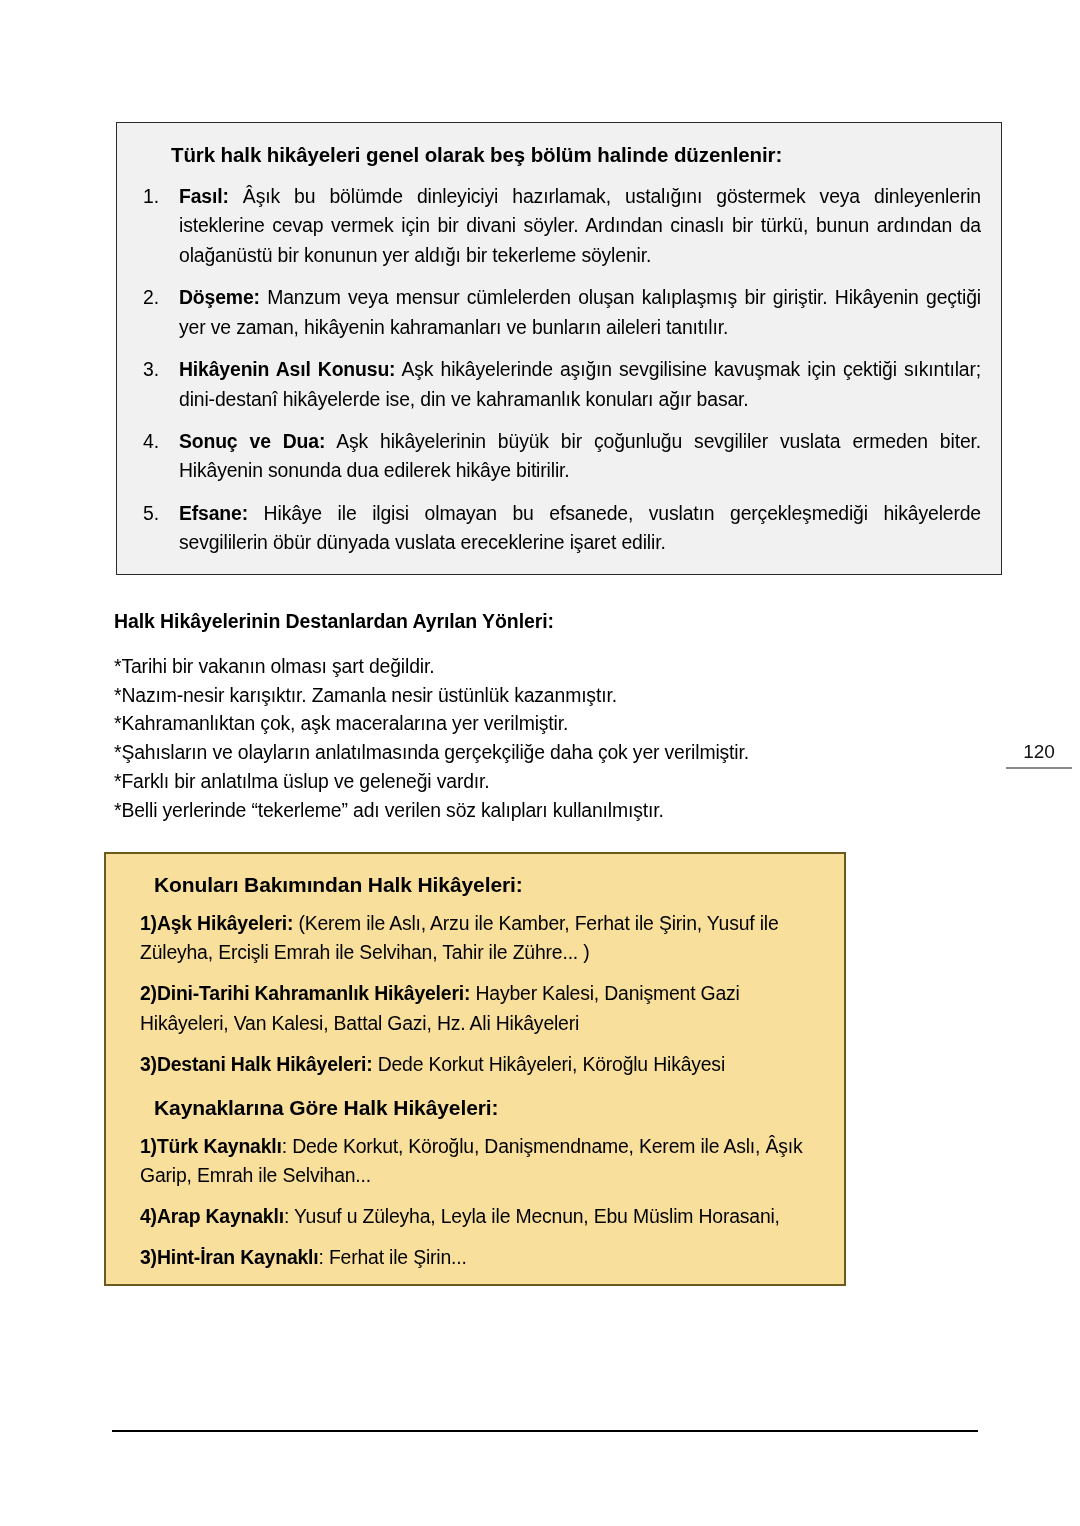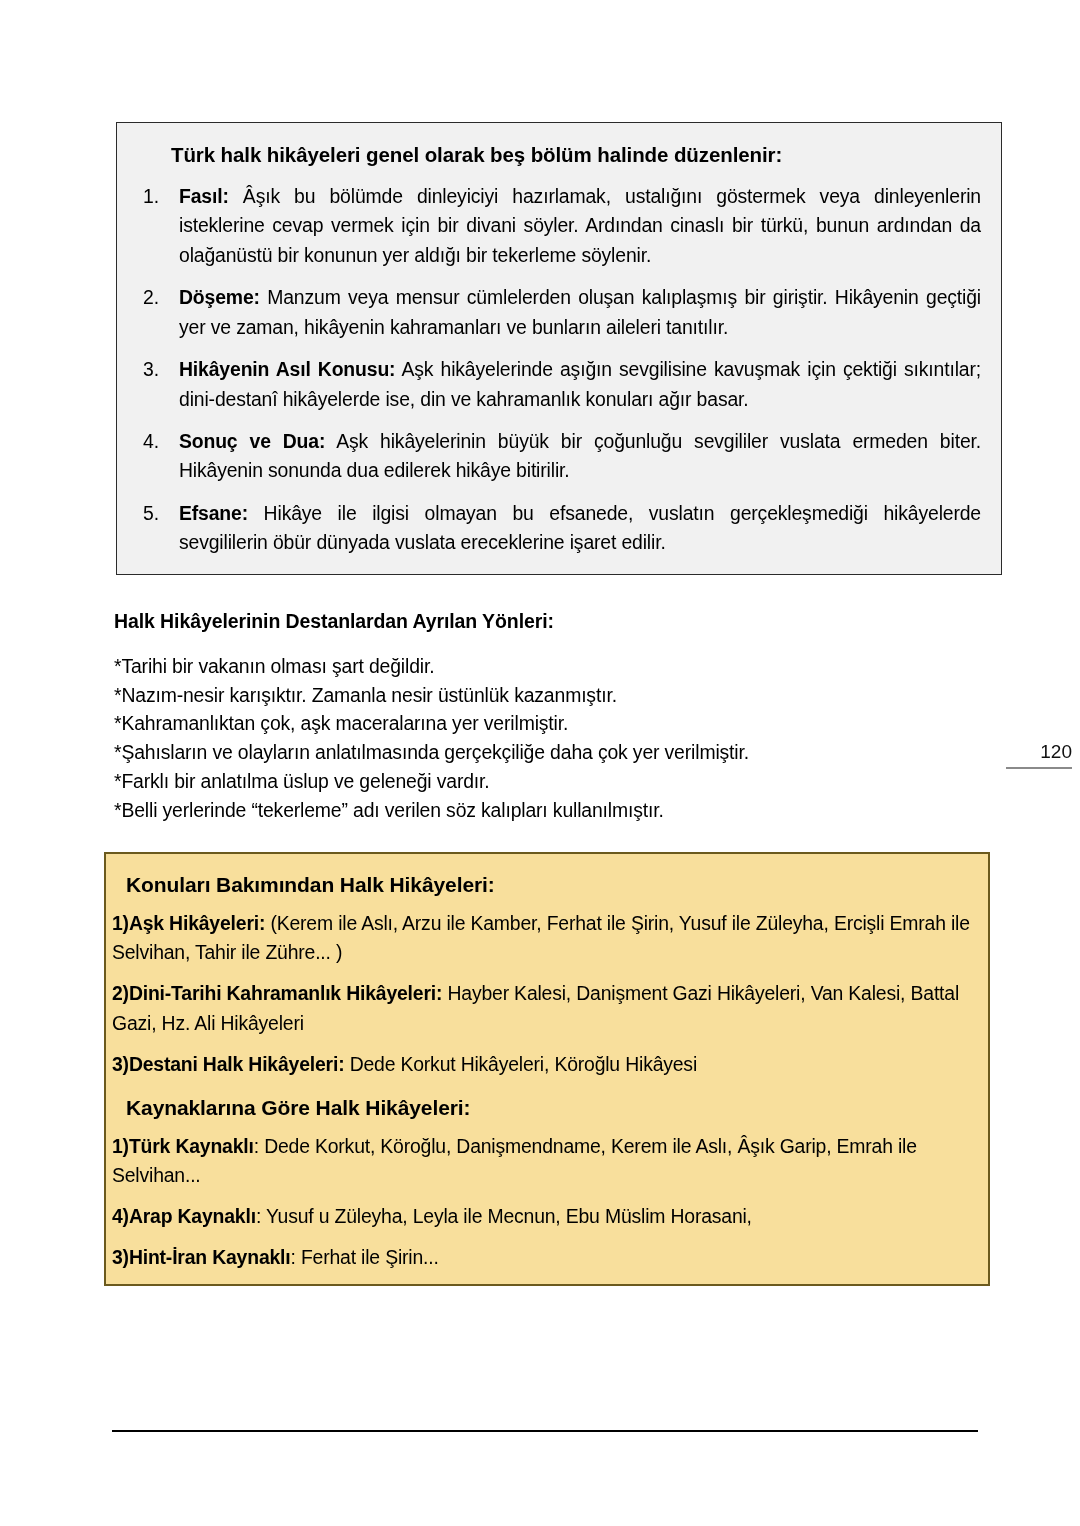--- a/index.html
+++ b/index.html
@@ -89,44 +89,44 @@
     letter-spacing: -0.15px;
     white-space: nowrap;
   }
 
   
   .page-number-wrap {
     position: absolute;
     left: 1006px;
     top: 742px;
     width: 66px;
-    text-align: right;
+    text-align: center;
   }
   .page-number {
     font-size: 19px;
     line-height: 1.1;
     color: #111;
   }
   .page-number-rule {
     margin-top: 4px;
     height: 2px;
     background: #8a8a8a;
     width: 66px;
   }
 
   
   .yellow-box {
     position: absolute;
     left: 104px;
     top: 852px;
-    width: 886px;
+    width: 742px;
     box-sizing: border-box;
     background: #f8df9c;
     border: 2.2px solid #6b5a1e;
-    padding: 12px 16px 12px 0;
+    padding: 12px 16px 12px 28px;
   }
   .y-heading {
     font-size: 21px;
     font-weight: bold;
     letter-spacing: -0.1px;
     margin: 6px 0 12px 20px;
     line-height: 1.2;
   }
   .y-heading.second {
     margin-top: 16px;

